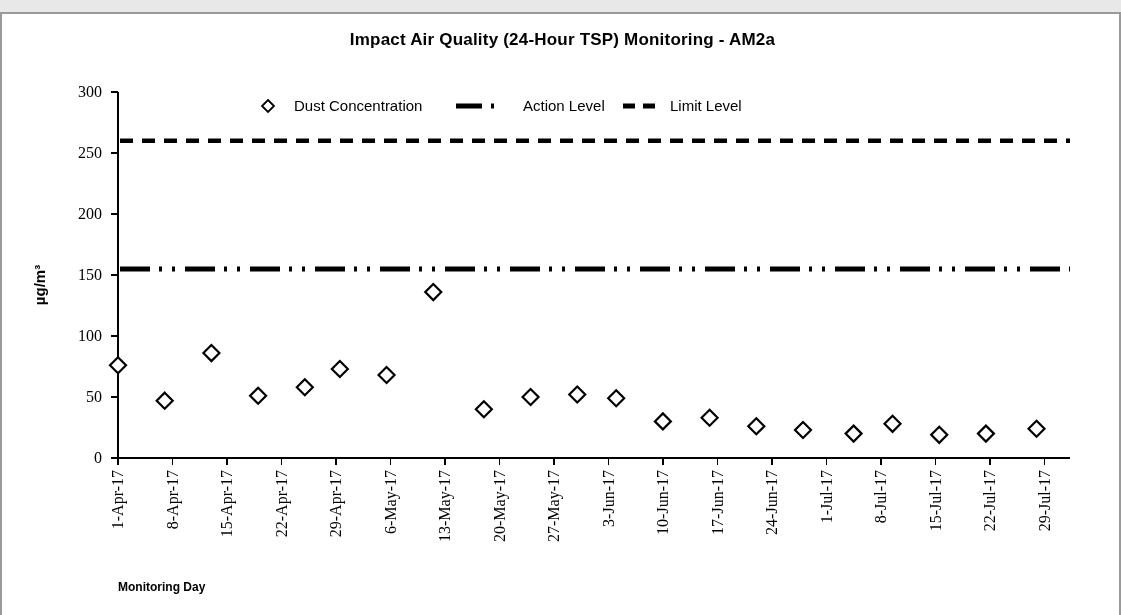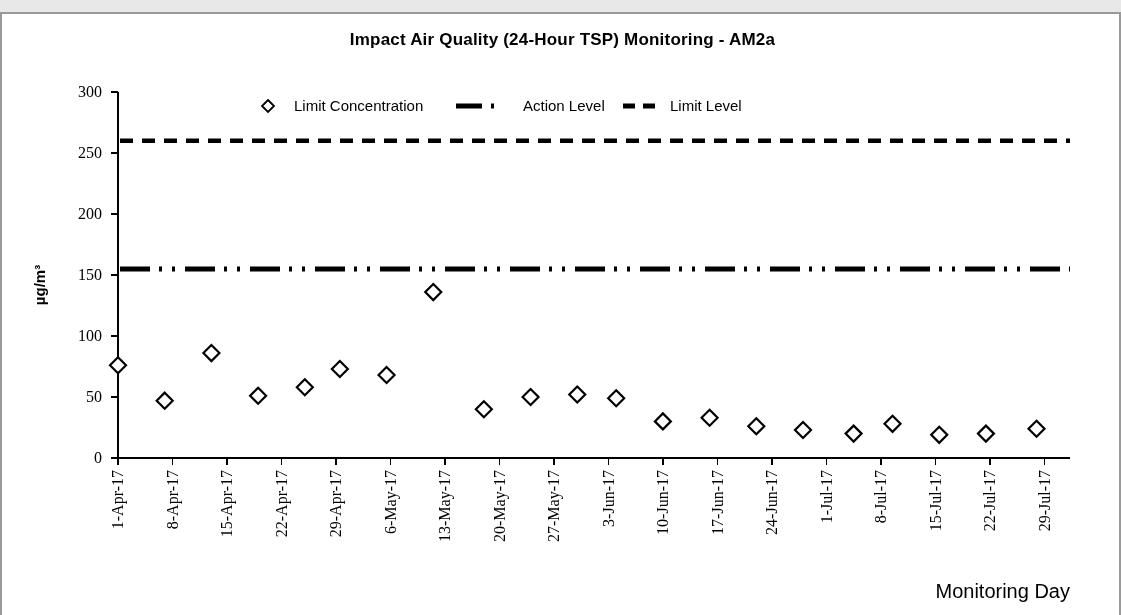--- a/index.html
+++ b/index.html
@@ -25,36 +25,36 @@
   }
   .legend-icon{position:absolute;}
   .y-axis-title{
     position:absolute;left:-17px;top:261px;width:110px;height:20px;
     line-height:20px;text-align:center;
     transform:rotate(-90deg);
     font-size:15px;font-weight:bold;white-space:nowrap;
   }
   .x-axis-title{
     position:absolute;left:116px;top:566px;width:952px;
-    text-align:right;font-size:20px;font-weight:normal;
+    text-align:left;font-size:12px;font-weight:bold;
   }
   #plot{position:absolute;left:0;top:0;}
   .tick-text{font-family:"Liberation Serif", serif;font-size:16px;fill:#000;}
 </style>
 </head>
 <body>
 
 <div id="canvas">
 
   <div class="title">Impact Air Quality (24-Hour TSP) Monitoring - AM2a</div>
 
   <svg class="legend-icon" style="left:257px;top:84px;" width="18" height="16">
     <path d="M9 2 L15 8 L9 14 L3 8 Z" fill="#ffffff" stroke="#000000" stroke-width="1.8"></path>
   </svg>
-  <div class="legend-label" style="left:292px;">Limit Concentration</div>
+  <div class="legend-label" style="left:292px;">Dust Concentration</div>
 
   <svg class="legend-icon" style="left:452px;top:87px;" width="50" height="10">
     <line x1="2" y1="5" x2="49" y2="5" stroke="#000000" stroke-width="5" stroke-dasharray="26,9,3,9"></line>
   </svg>
   <div class="legend-label" style="left:521px;">Action Level</div>
 
   <svg class="legend-icon" style="left:620px;top:87px;" width="42" height="10">
     <line x1="1" y1="5" x2="41" y2="5" stroke="#000000" stroke-width="5" stroke-dasharray="12,8"></line>
   </svg>
   <div class="legend-label" style="left:668px;">Limit Level</div>

